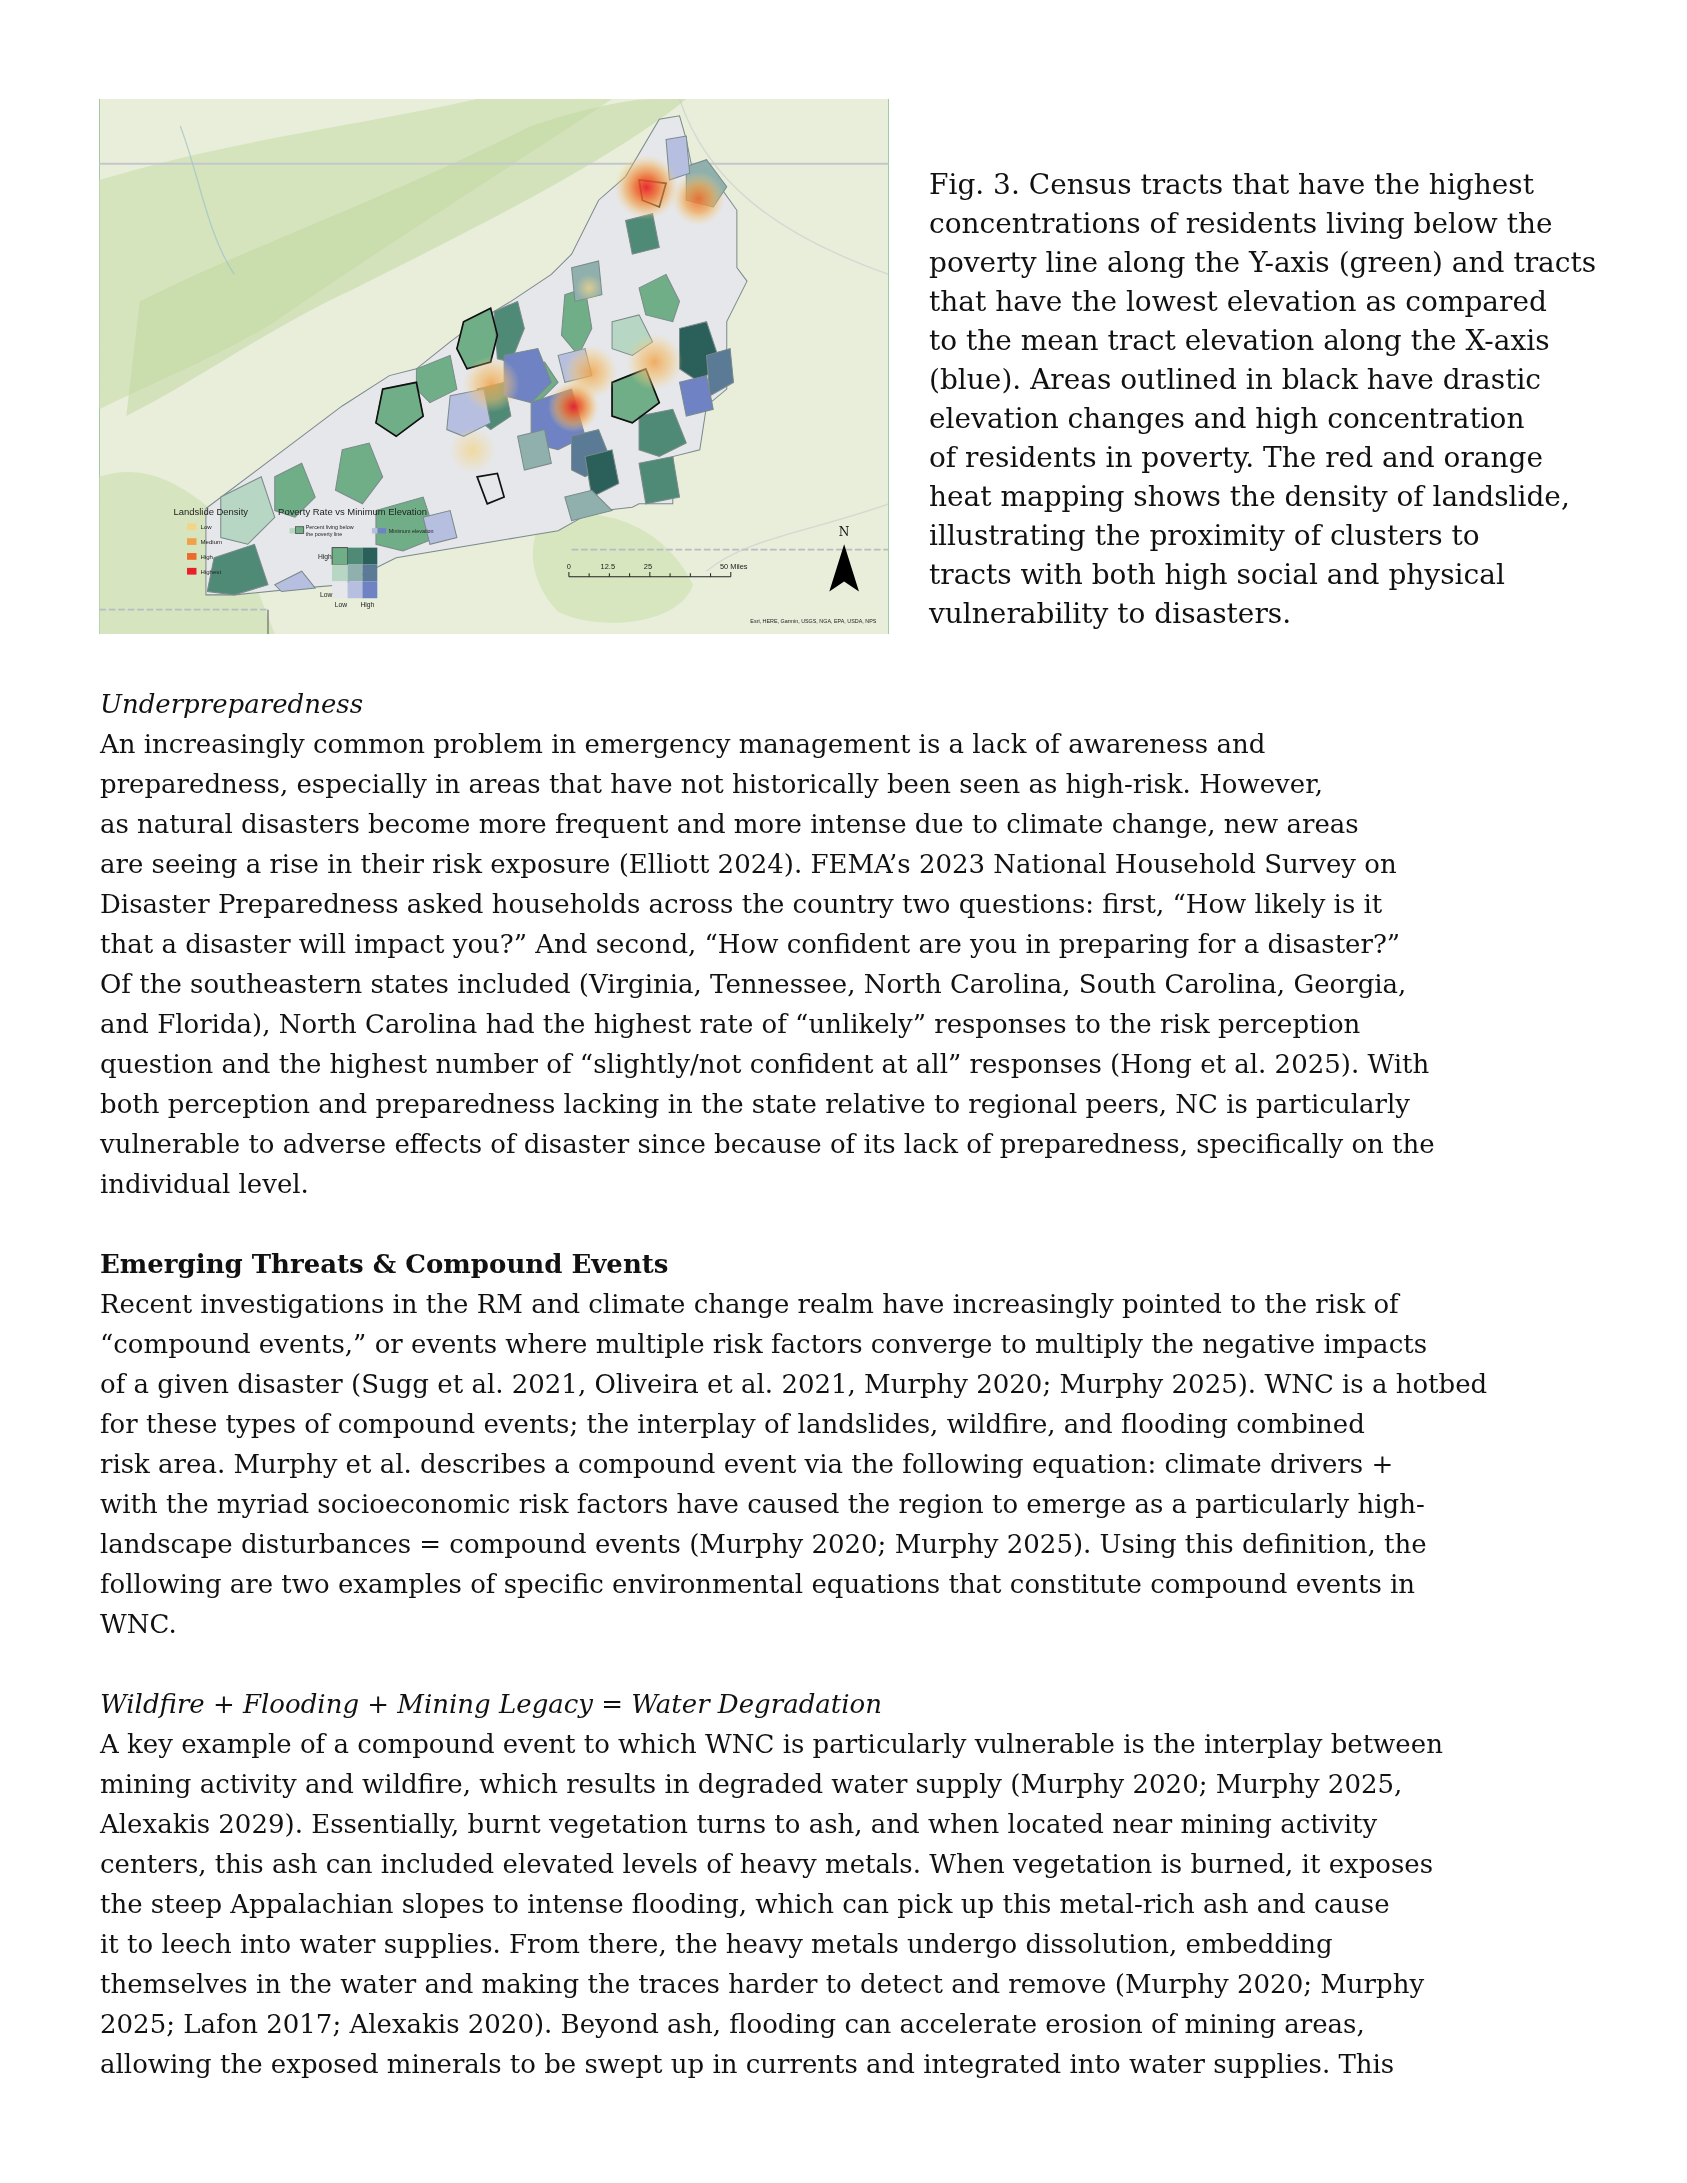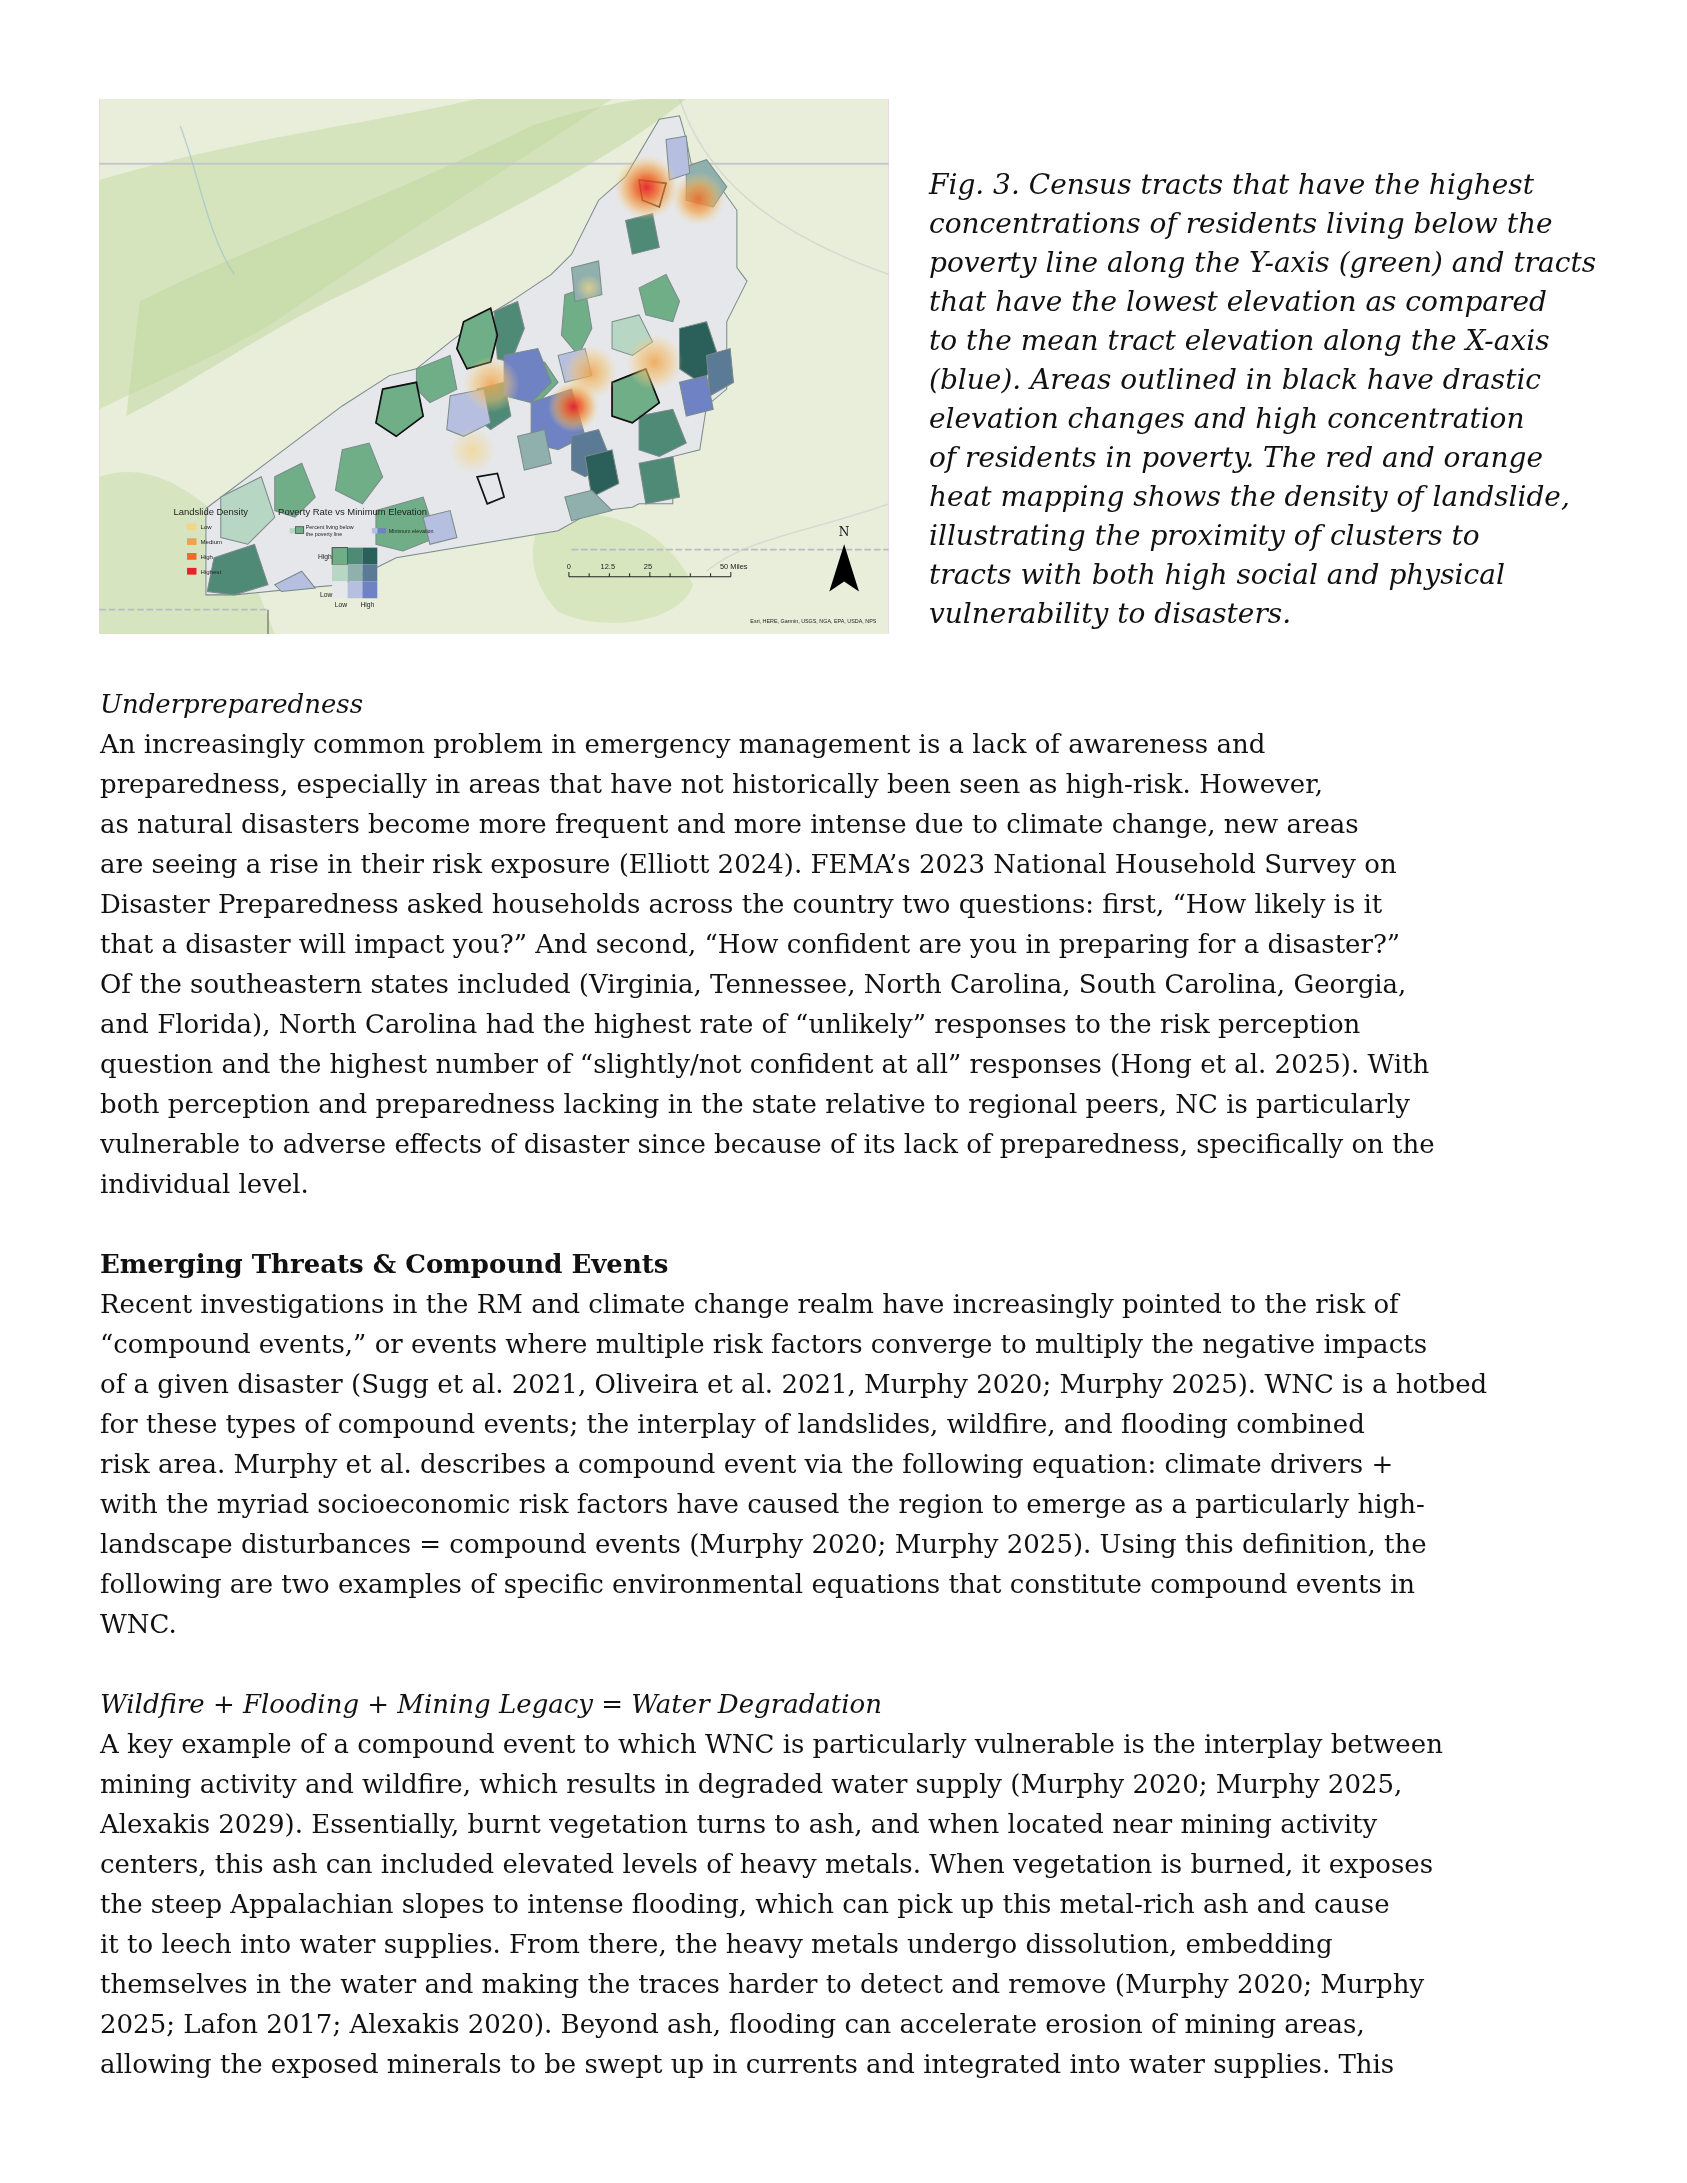--- a/index.html
+++ b/index.html
@@ -1,27 +1,27 @@
 <!DOCTYPE html>
 <html style="font-size:10.8px"><head>
 <meta charset="utf-8">
 <style>
   html, body { margin: 0; padding: 0; background: #ffffff; }
   body { width: 1687px; height: 2183px; position: relative; overflow: hidden;
          font-family: "DejaVu Serif", "Liberation Serif", serif; color: #111; }
 
   
   .figure-map { position: absolute; left: 99px; top: 99px; width: 790px; height: 535px;
-                overflow: hidden; background: #f0abfc; }
+                overflow: hidden; background: #15803d; }
   .figure-map svg { position: absolute; left: 0; top: 0; width: 790px; height: 535px; }
   .map-text { font-family: "Liberation Sans", "DejaVu Sans", sans-serif; fill: #222; }
 
   
   .caption { position: absolute; left: 929px; top: 165px; width: 668px;
-             font-style: italic; font-size: 28px; line-height: 39px; color: #111; }
+             font-size: 28px; line-height: 39px; color: #111; }
   .caption .line { display: block; white-space: nowrap; }
 
   
   .body-text { position: absolute; left: 100px; top: 684px; width: 1498px;
                font-size: 26px; line-height: 40px; color: #111; }
   .body-text .line { display: block; white-space: nowrap; }
   .sub-heading { font-style: italic; display: block; }
   .section-heading { font-weight: bold; display: block; }
   .gap { display: block; height: 40px; }
 </style>

